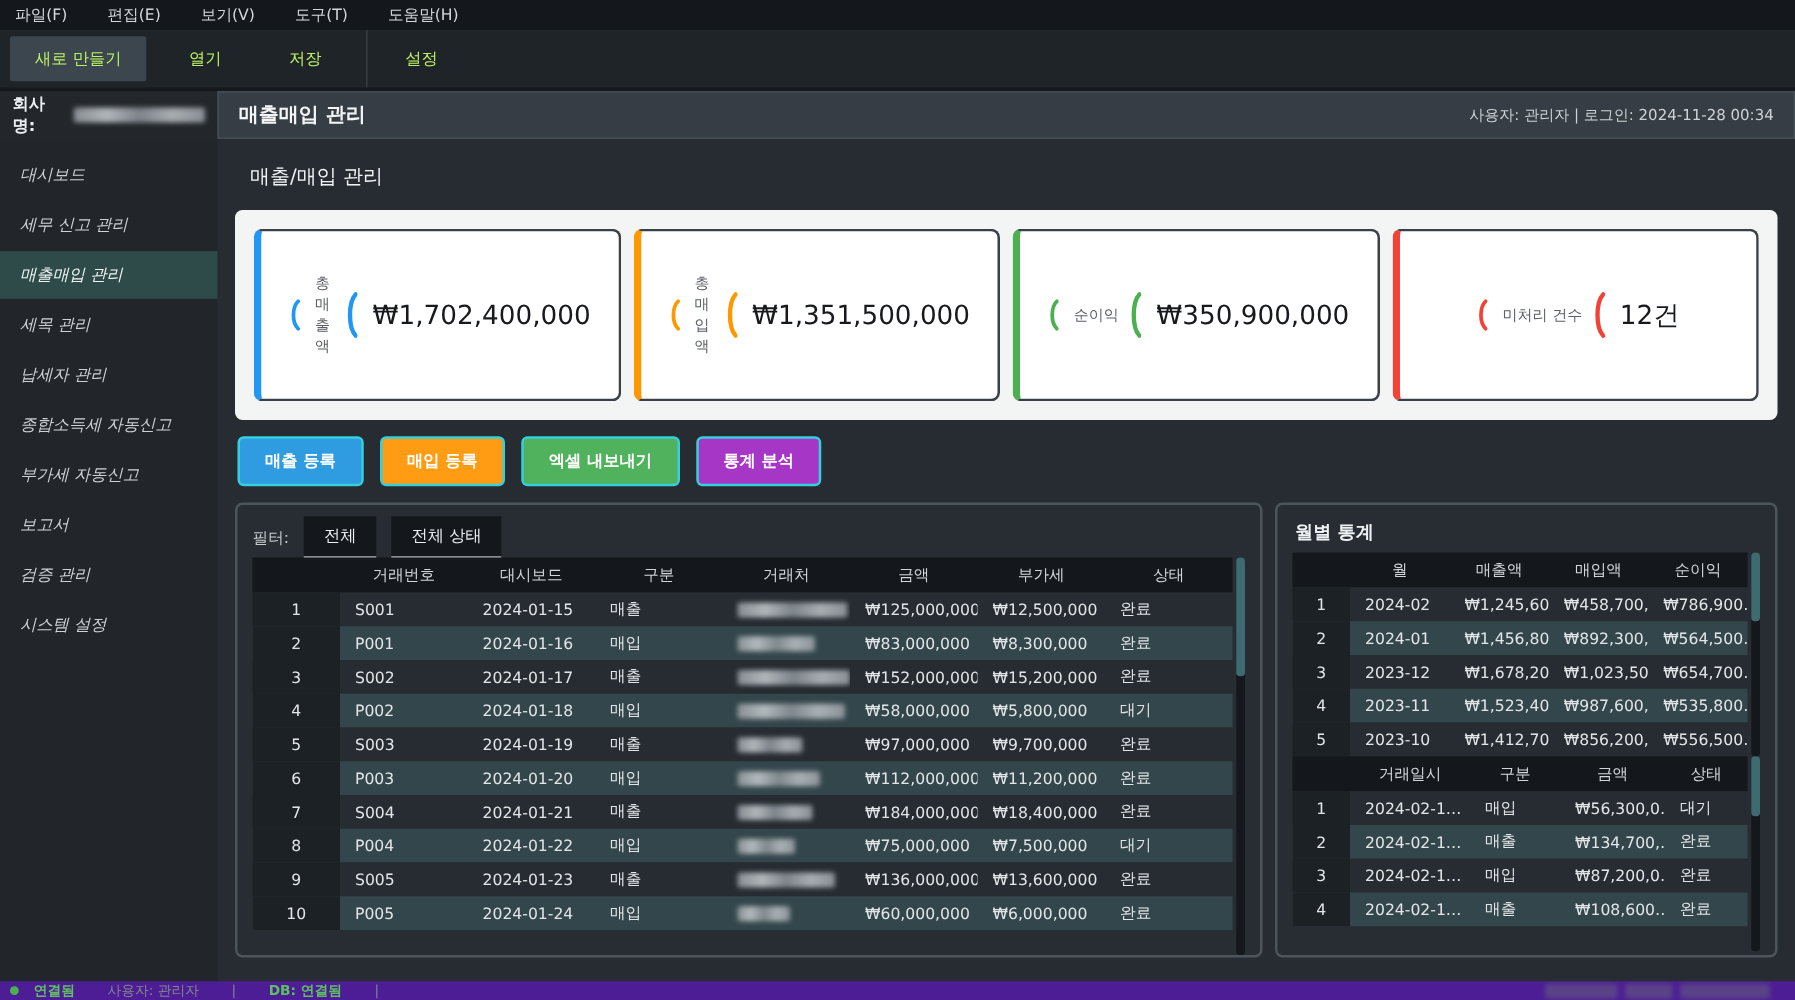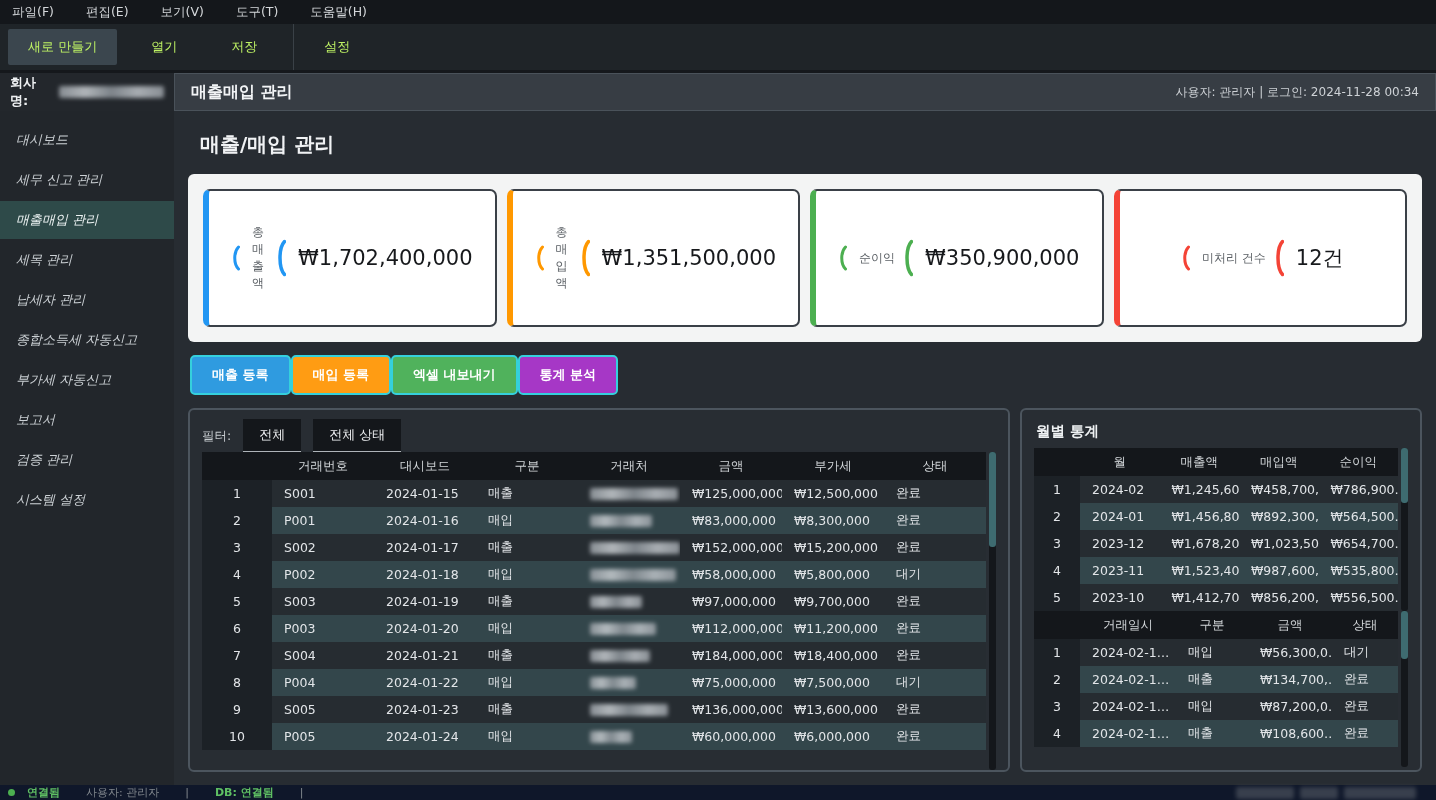--- a/index.html
+++ b/index.html
@@ -27,32 +27,32 @@
   .header-main { flex:1; background:#373d44; border:1px solid #4a525a; display:flex;
     align-items:center; padding:0 16px; }
   .header-title { font-size:16px; font-weight:bold; color:#f2f4f6; }
   .header-user { margin-left:auto; font-size:12px; color:#ced2d6; }
   
   .bodyrow { flex:1; display:flex; min-height:0; }
   .sidebar { flex:0 0 174px; background:#22262b; padding-top:10px; }
   .side-item { padding:10px 16px; margin-bottom:2px; font-size:13px; color:#ccd1d5;font-style:italic; }
   .side-item.active { background:#2e4a49; color:#eef4f4; }
   .main { flex:1; min-width:0; padding:10px 14px 0; display:flex; flex-direction:column; position:relative; }
-  .main-title { font-size:20px; font-weight:bold; color:#f0f2f4; margin:10px 0 16px 12px; }
+  .main-title { font-size:16px; font-weight:normal; color:#f0f2f4; margin:10px 0 16px 12px; }
   
   .cards { flex:0 0 168px; background:#f3f4f4; border-radius:6px; padding:15px; display:flex; gap:10px; }
   .card { flex:1; background:#ffffff; border:2px solid #3a4047; border-left:6px solid var(--c);
     border-radius:7px; padding:14px 22px; display:flex; justify-content:center;
     gap:8px; color:#222; }
   .card-row { display:flex; align-items:center; gap:12px; }
   .card-label { font-size:12px; color:#5a5f64; }
   .card-value { font-size:21px; color:#17191c; }
   .brk { color:var(--c); display:inline-flex; }
   
-  .actions { flex:0 0 40px; display:flex; gap:0; margin:13px 2px 0; }
+  .actions { flex:0 0 40px; display:flex; gap:13px; margin:13px 2px 0; }
   .abtn { height:40px; padding:0 20px; border:2px solid #35d0dc; border-radius:5px;
     color:#fff; font-weight:bold; font-size:13px; display:flex; align-items:center; background:var(--bg); }
   
   .content-row { flex:0 0 364px; display:flex; gap:10px; margin-top:13px; }
   .panel { background:#282d33; border:2px solid #4c555e; border-radius:6px; padding:10px 12px; overflow:hidden; }
   .panel-left { flex:0 0 822px; }
   .panel-right { flex:1; }
   .filter-row { display:flex; align-items:center; gap:12px; font-size:12.5px; color:#c6cbcf; height:32px; }
   .fselect { background:#14171b; padding:7px 16px; border-bottom:2px solid #aeb4b9; color:#eceef0; font-size:13px; }
   .tbl-title { font-weight:bold; font-size:14.5px; color:#eef1f3; margin:8px 2px 7px; }
@@ -66,21 +66,21 @@
   .td { font-size:12.5px; color:#e2e5e8; padding-left:12px; overflow:hidden; white-space:nowrap; height:100%; display:flex; align-items:center; }
   .num { flex:0 0 70px; justify-content:center; text-align:center; padding-left:0; background:#1c2126; }
   .thead .num { background:transparent; }
   .c { flex:1; }
   .mnum { flex:0 0 46px; } .mcol { flex:1; }
   .rnum { flex:0 0 46px; } .rdate { flex:0 0 96px; } .rtype { flex:0 0 72px; } .ramt { flex:1; } .rstat { flex:0 0 66px; }
   .blurbox { display:inline-block; width:var(--w,80px); height:12px; border-radius:2px;
     background:linear-gradient(90deg,#989ea4 0%,#c9ced2 25%,#8d949a 50%,#bfc4c9 75%,#9aa0a6 100%);
     filter:blur(2px); opacity:.85; }
   
-  .statusbar { flex:0 0 15px; background:#0f172a; display:flex; align-items:center; gap:12px;
+  .statusbar { flex:0 0 15px; background:#4c1d95; display:flex; align-items:center; gap:12px;
     padding:0 8px; font-size:11px; }
   .dot { width:7px; height:7px; border-radius:50%; background:#4caf50; }
   .sgreen { color:#5fbf63; font-weight:bold; }
   .sgray { color:#82888e; }
   .watermark { position:absolute; right:20px; bottom:1px; display:flex; gap:6px; opacity:.45; filter:blur(2px); }
   .wm { height:12px; border-radius:2px; background:#6b7178; }
 </style>
 </head>
 <body>
 

